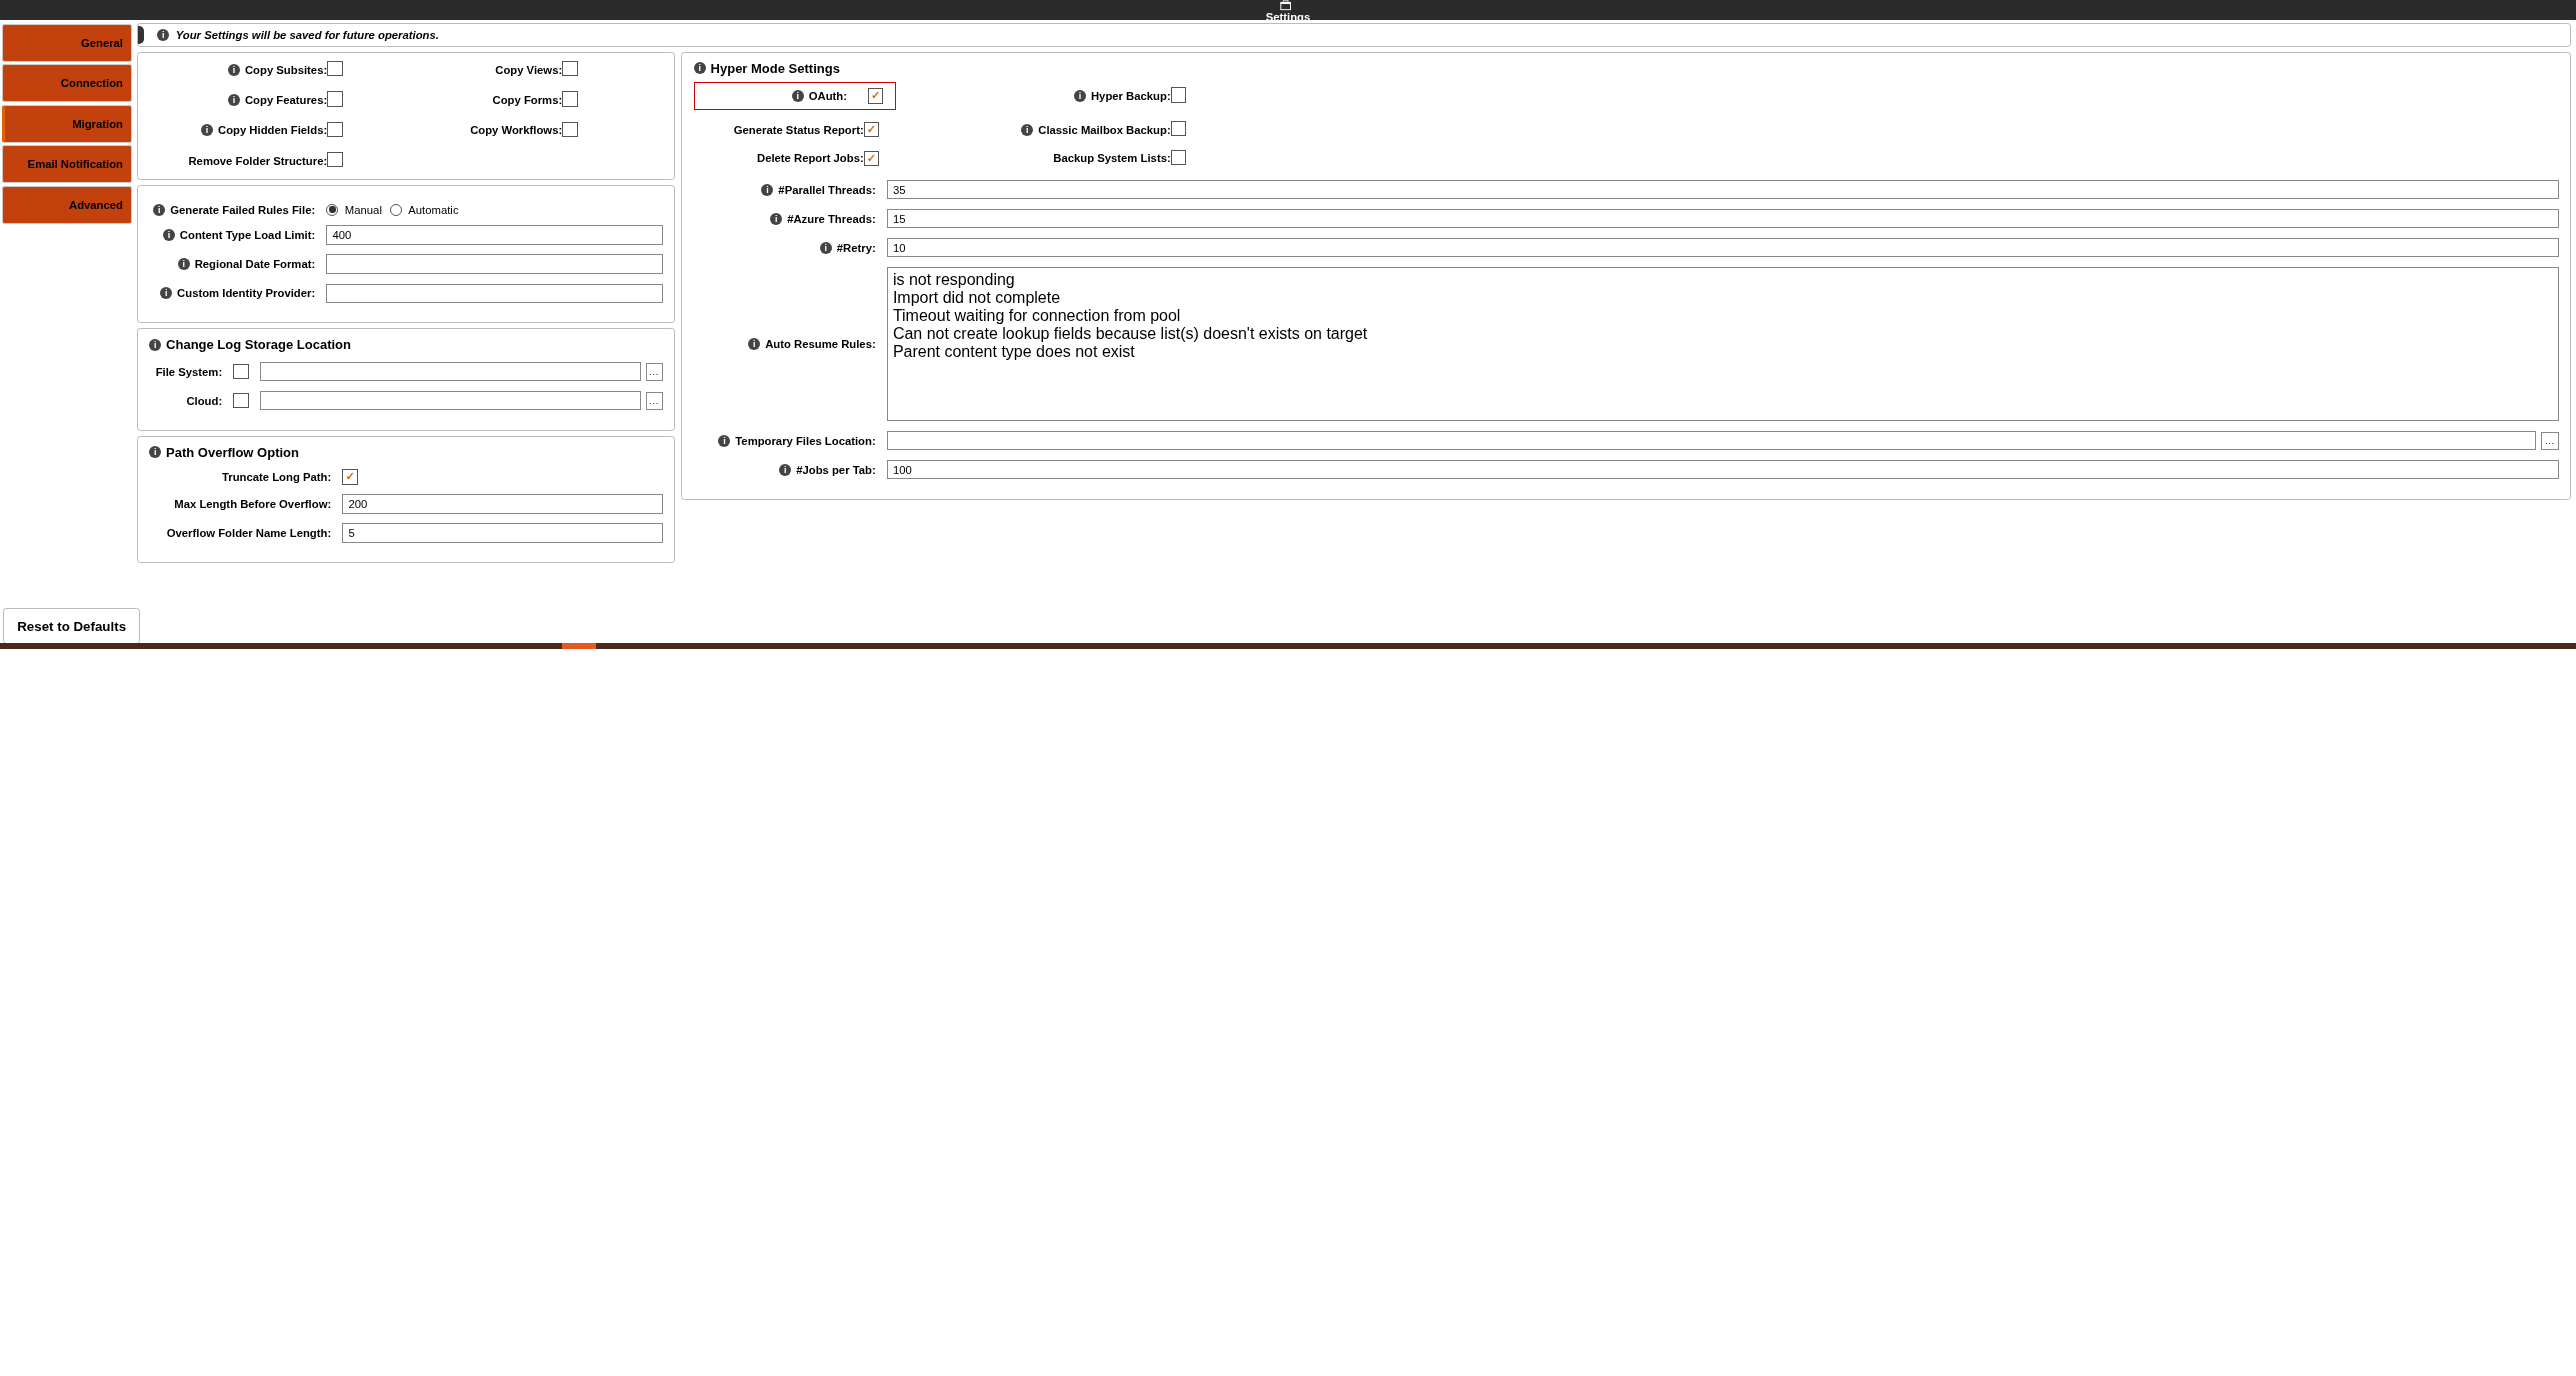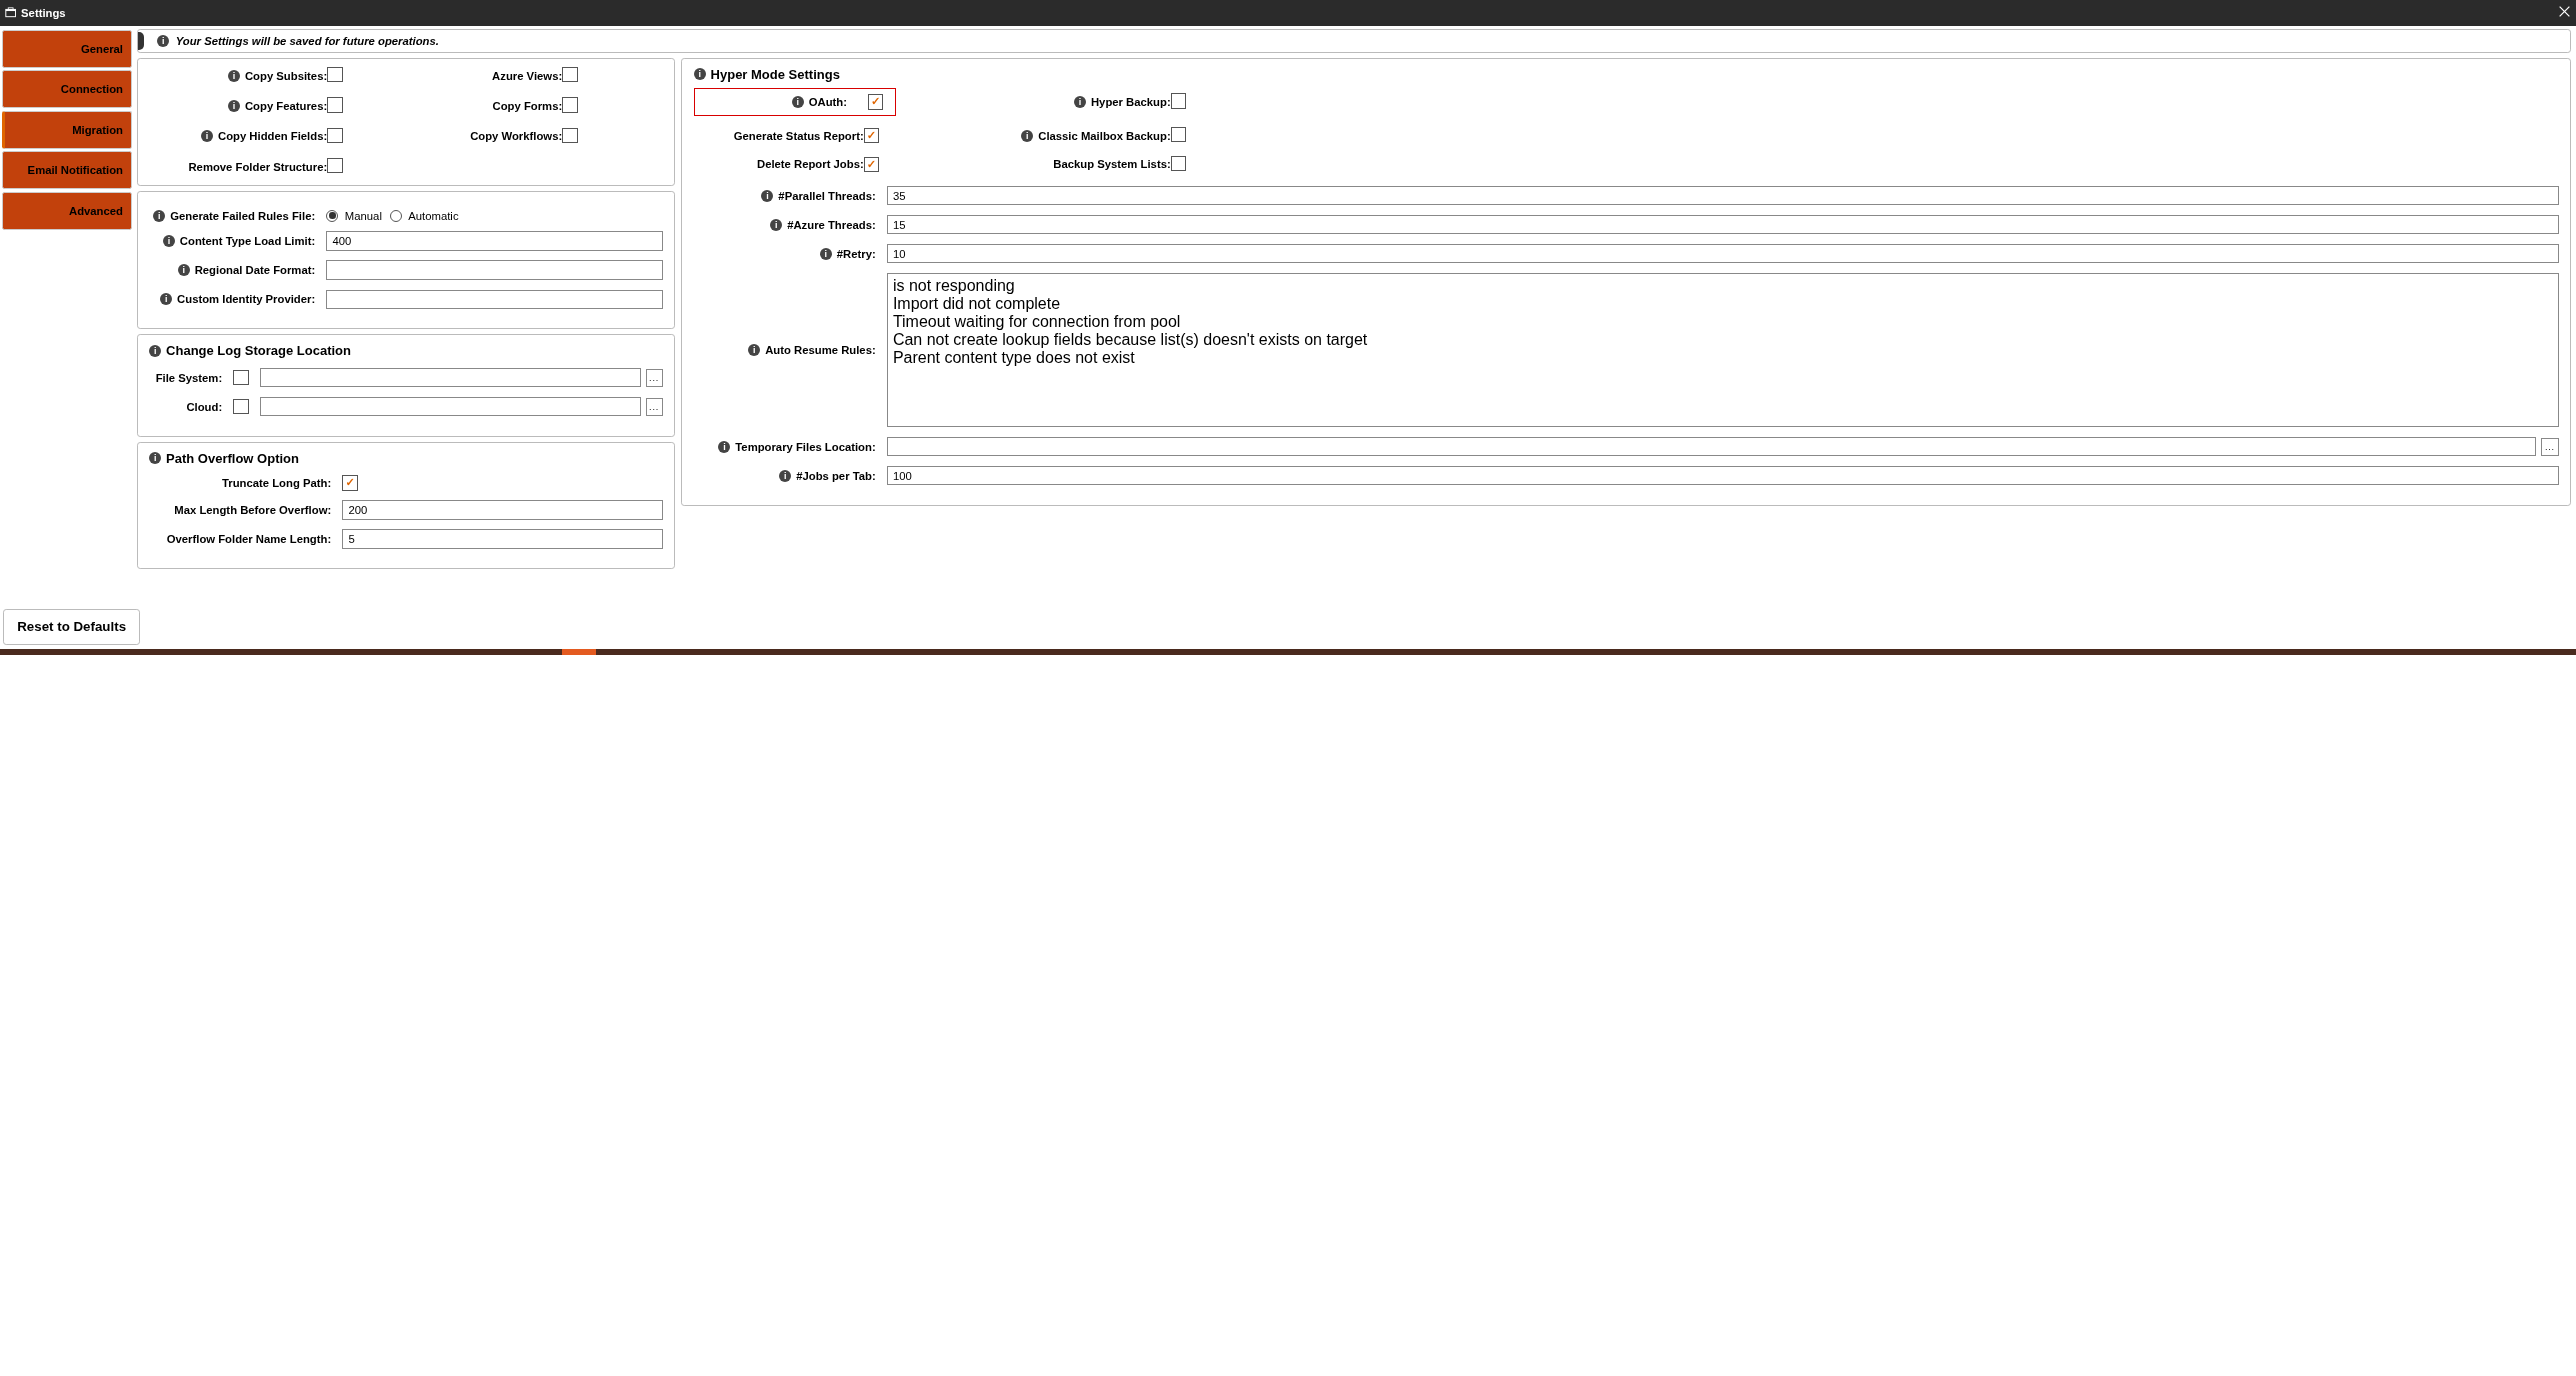--- a/index.html
+++ b/index.html
@@ -6,25 +6,26 @@
   body {
     font-family: "Segoe UI", Arial, sans-serif;
     font-size: 11.3px;
     color: #000;
     background: #fff;
   }
 
   .title-bar {
     background: #2b2b2b;
     color: #fff;
-    height: 26px;
+    height: 20px;
     display: flex;
     align-items: center;
     padding: 0 4.9px;
     font-weight: 600;
+    flex-direction: column;
   }
   .title-bar .window-icon { margin-right: 4.9px; display:inline-flex; }
   .title-bar .close-btn { margin-left:auto; font-size:14.6px; color:#fff; cursor:pointer; }
 
   .container { display:flex; height: 623px; }
 
   .sidebar {
     width: 132px;
     padding: 4px 0 0 2.4px;
   }
@@ -243,21 +244,21 @@
 
           <div class="panel">
             <div class="copy-grid">
               <div class="label">
                   <span class="info-icon">i</span>
                   <span>Copy Subsites:</span>
                 </div>
               <div><span class="check"></span></div>
               <div></div>
               <div class="label">
-                  <span>Azure Views:</span>
+                  <span>Copy Views:</span>
                 </div>
               <div><span class="check"></span></div>
 
               <div class="label">
                   <span class="info-icon">i</span>
                   <span>Copy Features:</span>
                 </div>
               <div><span class="check"></span></div>
               <div></div>
               <div class="label">

